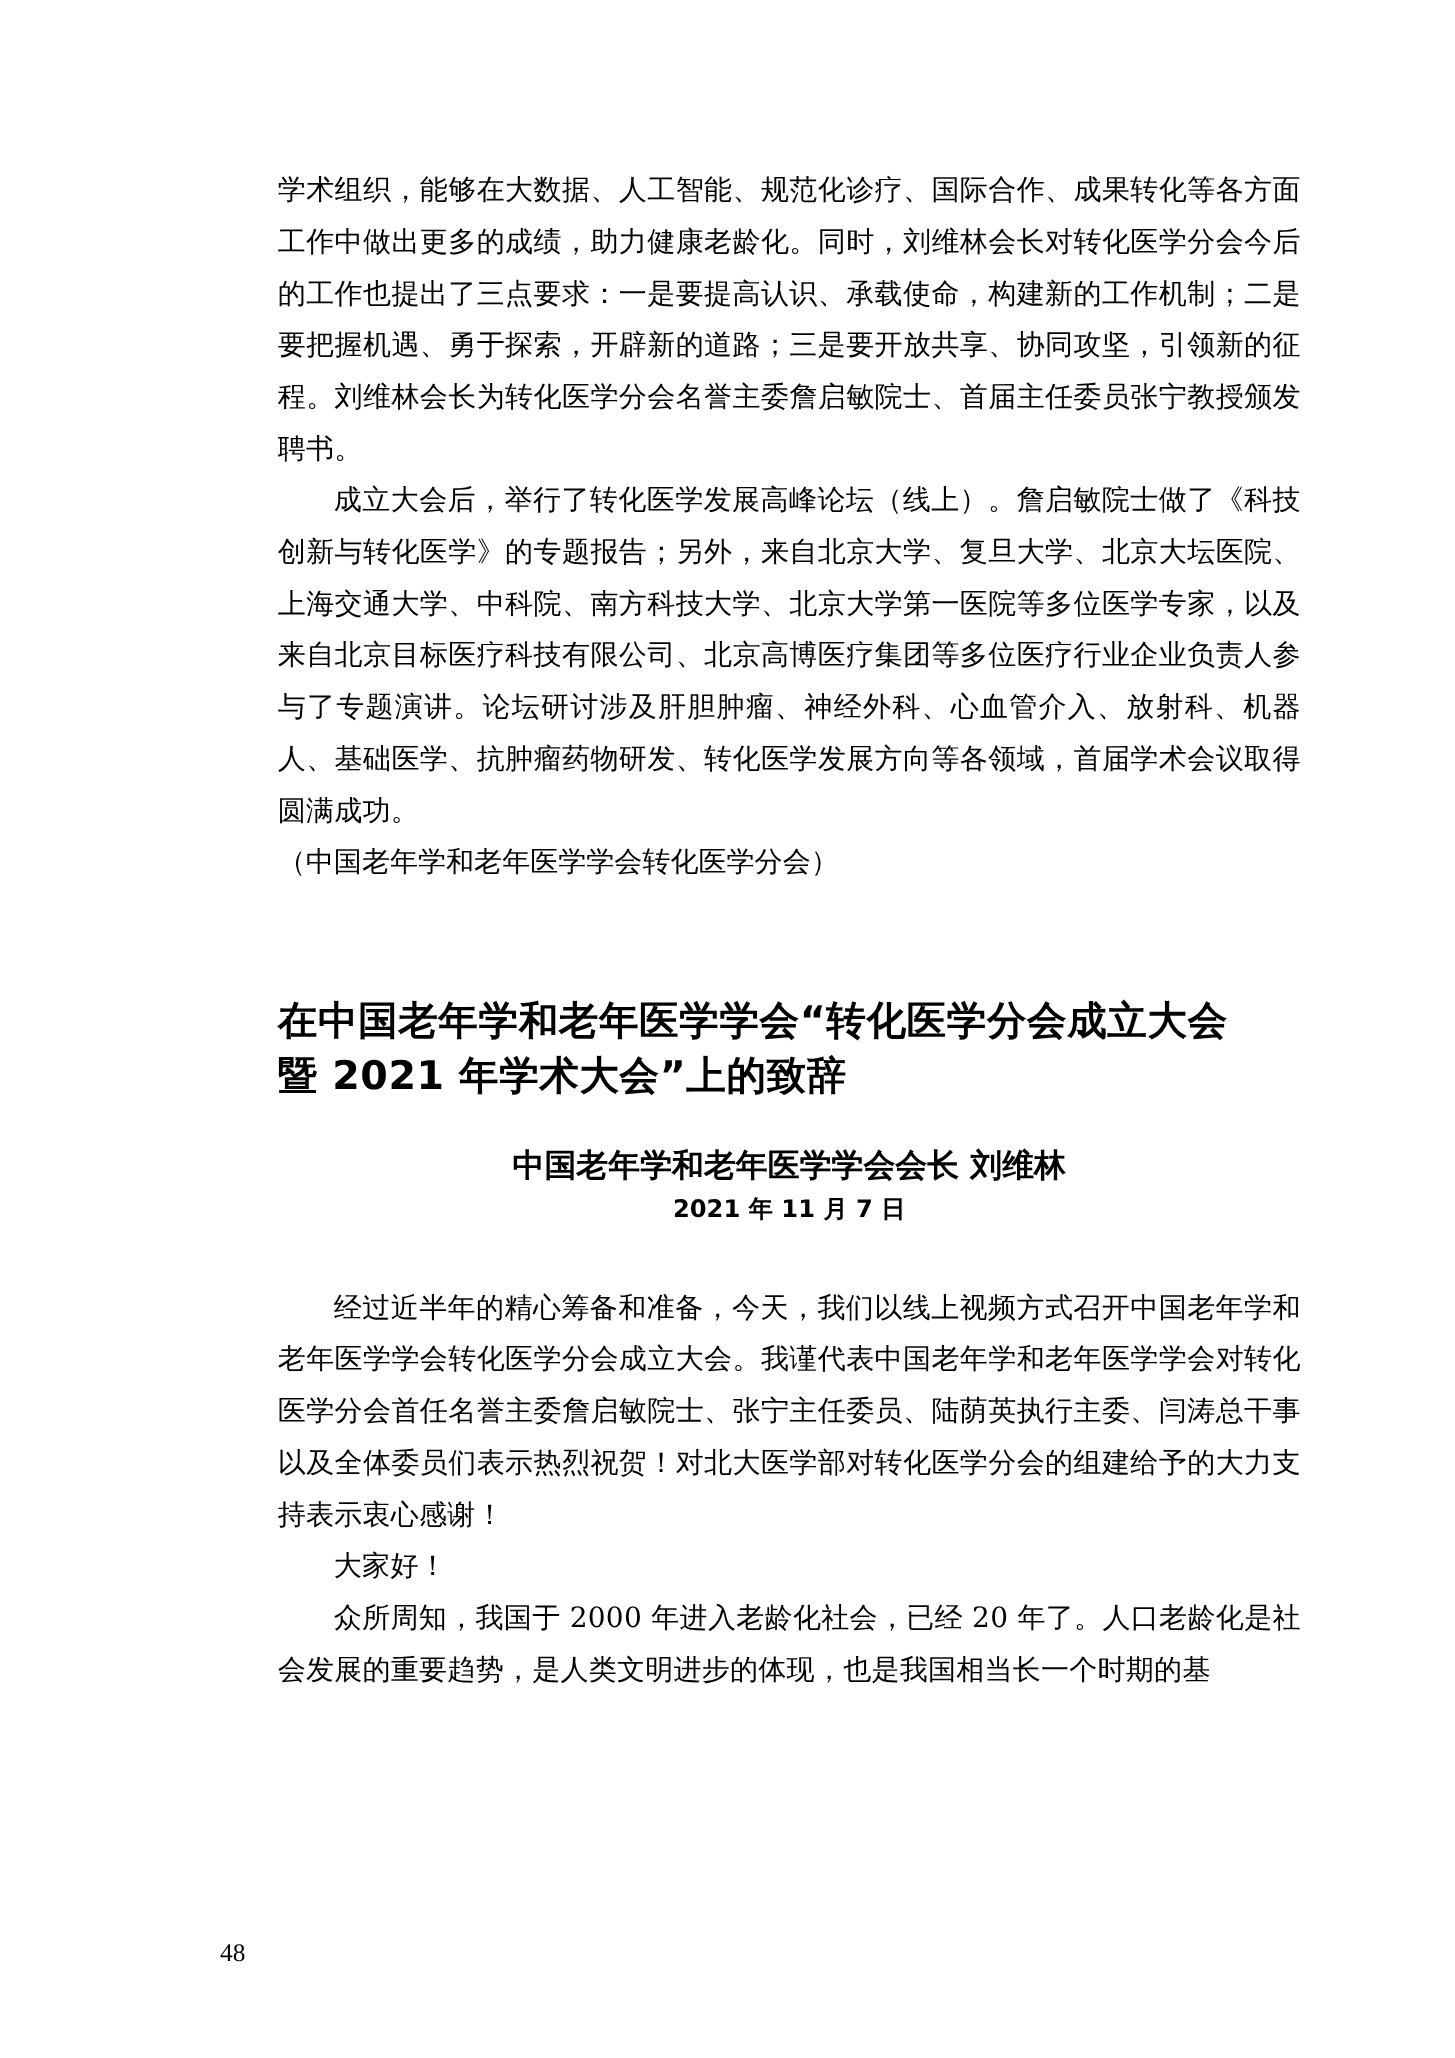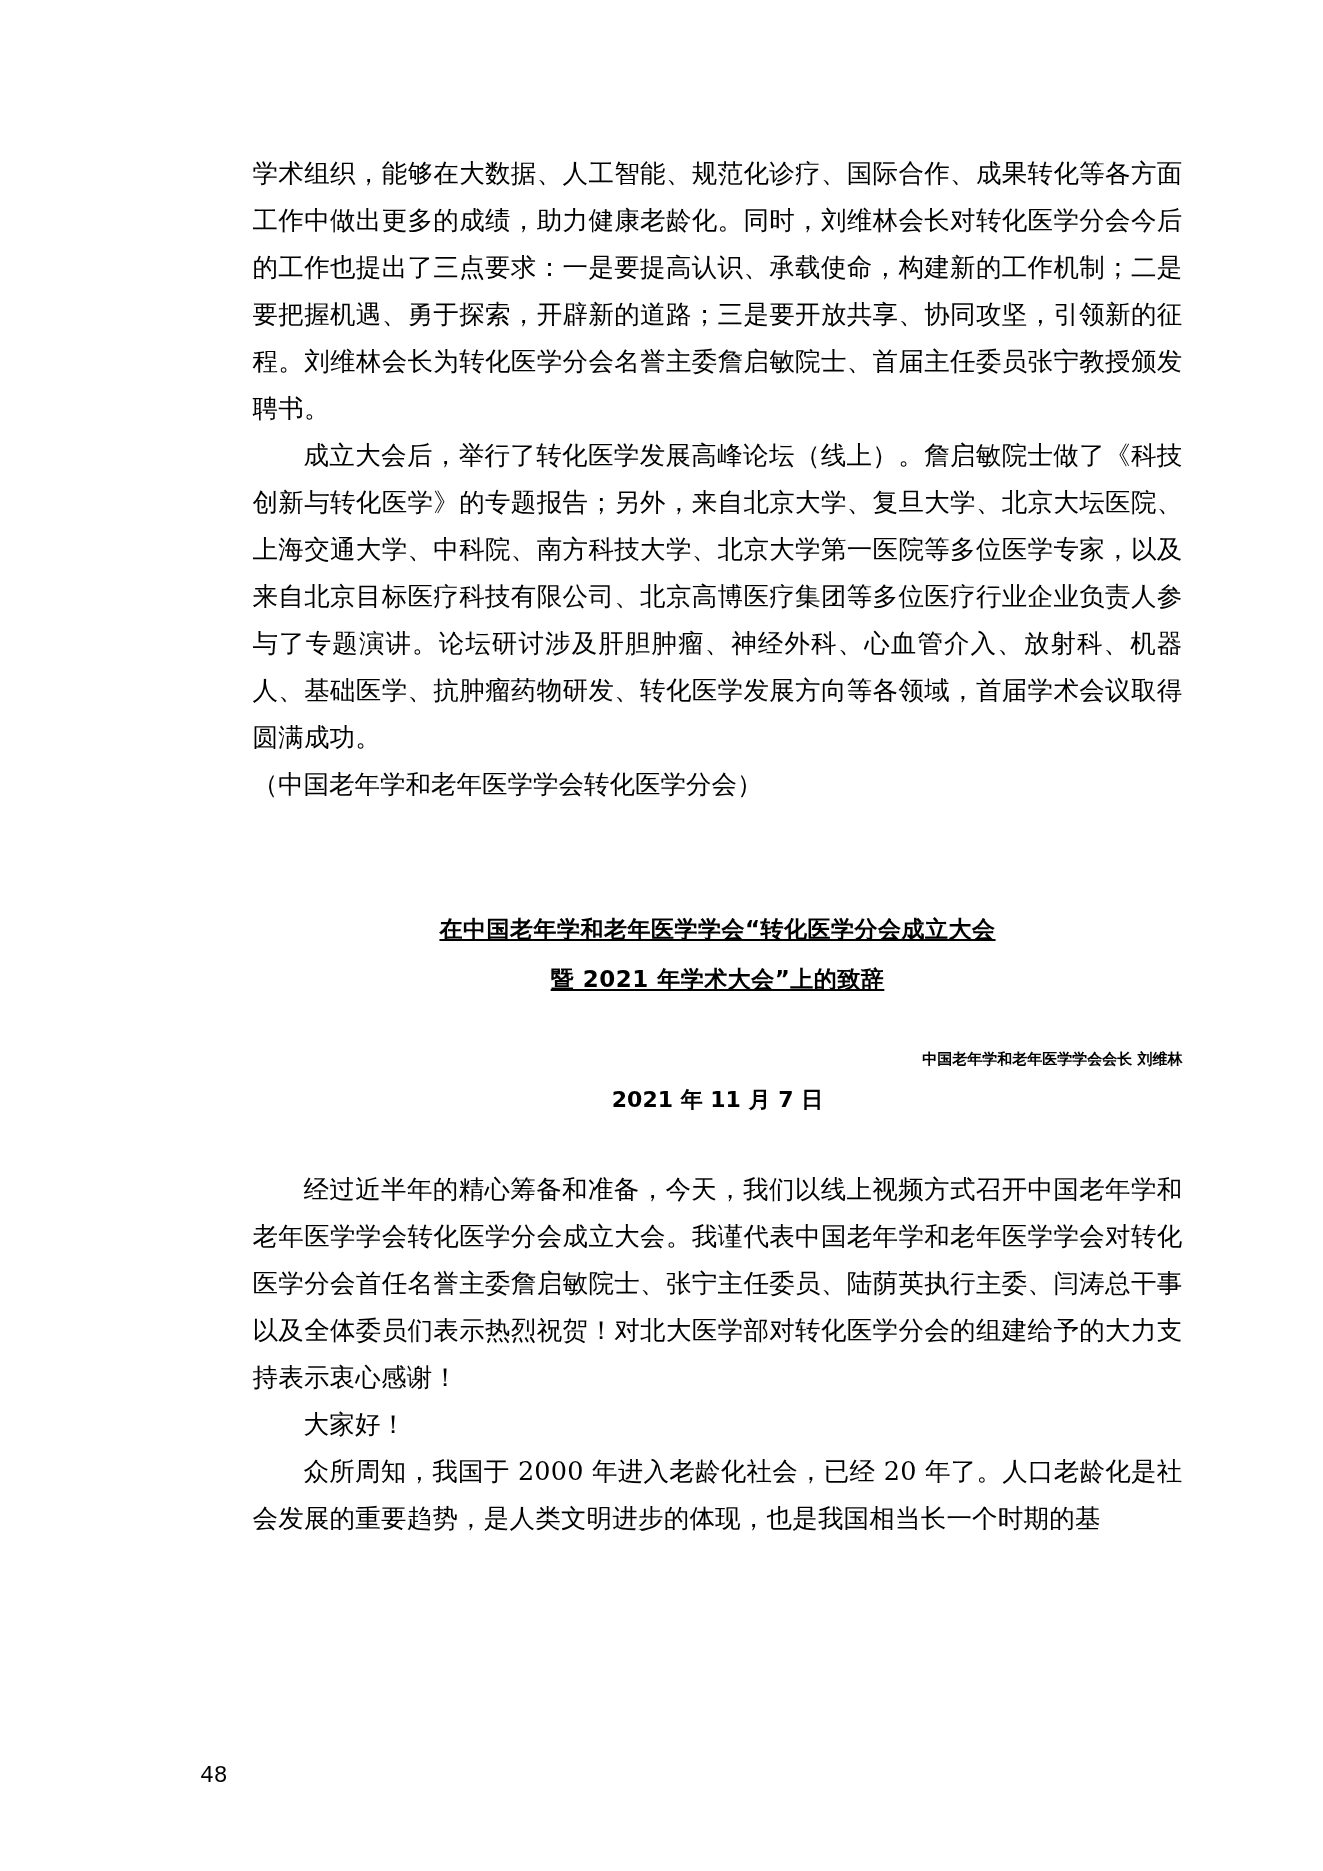--- a/index.html
+++ b/index.html
@@ -42,36 +42,34 @@
   .signature-line {
     margin: 0;
     font-size: 25.5px;
     line-height: 47px;
     text-align: left;
     padding-right: 4px;
   }
   h1.article-title {
     font-family: "DejaVu Sans", "Liberation Sans", sans-serif;
     font-weight: bold;
-    font-size: 23px;
+    font-size: 36px;
     line-height: 50px;
-    text-align: center;
     margin: 0;
     letter-spacing: 0.5px;
-    text-decoration: underline;
   }
   .title-block {
     margin-top: 96px;
   }
   .byline {
     font-family: "DejaVu Sans", "Liberation Sans", sans-serif;
     font-weight: bold;
-    font-size: 15px;
+    font-size: 29px;
     line-height: 42px;
-    text-align: right;
+    text-align: center;
     margin: 0;
   }
   .byline-date {
     font-family: "DejaVu Sans", "Liberation Sans", sans-serif;
     font-weight: bold;
     font-size: 22px;
     line-height: 40px;
     text-align: center;
     margin: 0;
   }
@@ -79,21 +77,21 @@
     margin-top: 34px;
   }
   .speech-body {
     margin-top: 46px;
   }
   .page-number {
     position: absolute;
     left: 200px;
     bottom: 82px;
     font-size: 23px;
-    font-family: Liberation Mono, monospace;
+    font-family: Liberation Serif, serif;
     margin-top: 28px;
   }
 </style>
 </head>
 <body>
 
 <div class="page">
   <div class="content">
 
     <p class="body-par">学术组织，能够在大数据、人工智能、规范化诊疗、国际合作、成果转化等各方面工作中做出更多的成绩，助力健康老龄化。同时，刘维林会长对转化医学分会今后的工作也提出了三点要求：一是要提高认识、承载使命，构建新的工作机制；二是要把握机遇、勇于探索，开辟新的道路；三是要开放共享、协同攻坚，引领新的征程。刘维林会长为转化医学分会名誉主委詹启敏院士、首届主任委员张宁教授颁发聘书。</p>

